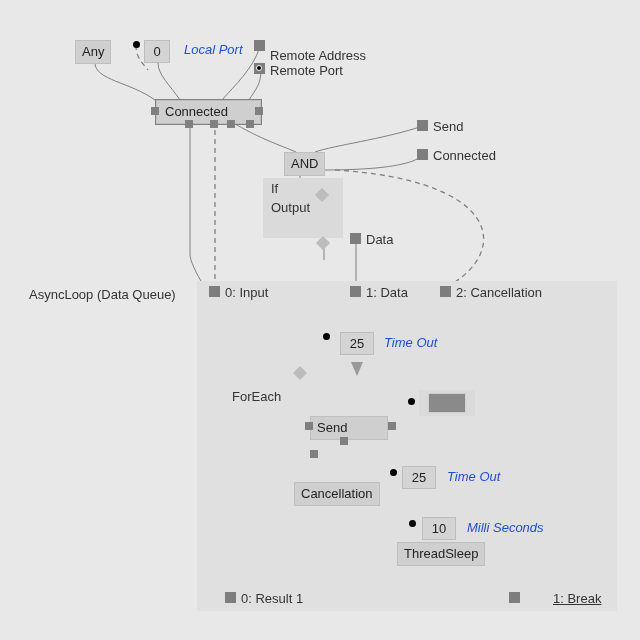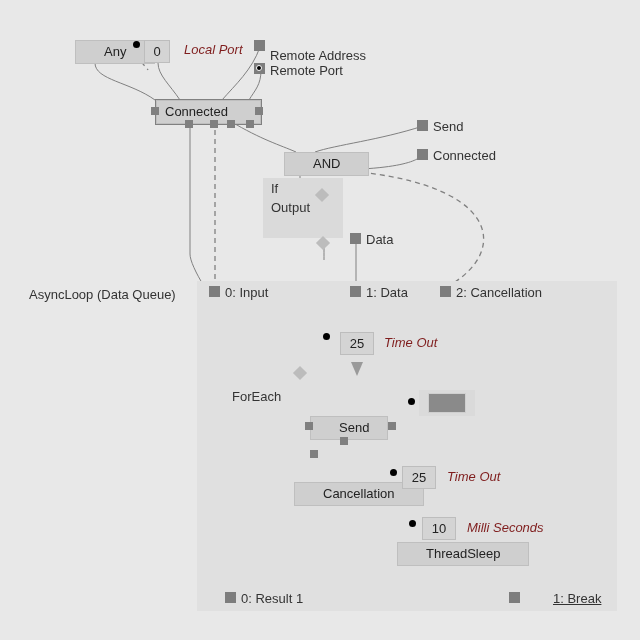--- a/index.html
+++ b/index.html
@@ -13,40 +13,40 @@
     position: relative;
     overflow: hidden;
   }
   .canvas { position: absolute; inset: 0; }
 
   
   .node {
     position: absolute;
     background: #cfcfcf;
     border: 1px solid #bfbfbf;
-    padding: 3px 28px;
+    padding: 3px 6px;
     font-size: 13px;
     line-height: 1.2;
     white-space: nowrap;
   }
   .node.selected {
     outline: 1px solid #808080;
   }
   .valbox {
     position: absolute;
     background: #d4d4d4;
     border: 1px solid #bdbdbd;
     padding: 3px 8px;
     text-align: center;
     font-size: 13px;
   }
   .label {
     position: absolute;
     font-style: italic;
-    color: #7f1d1d;
+    color: #1d4ed8;
     font-size: 13px;
     white-space: nowrap;
   }
   .plainlabel {
     position: absolute;
     color: #333;
     font-size: 13px;
     white-space: nowrap;
   }
   .port {

